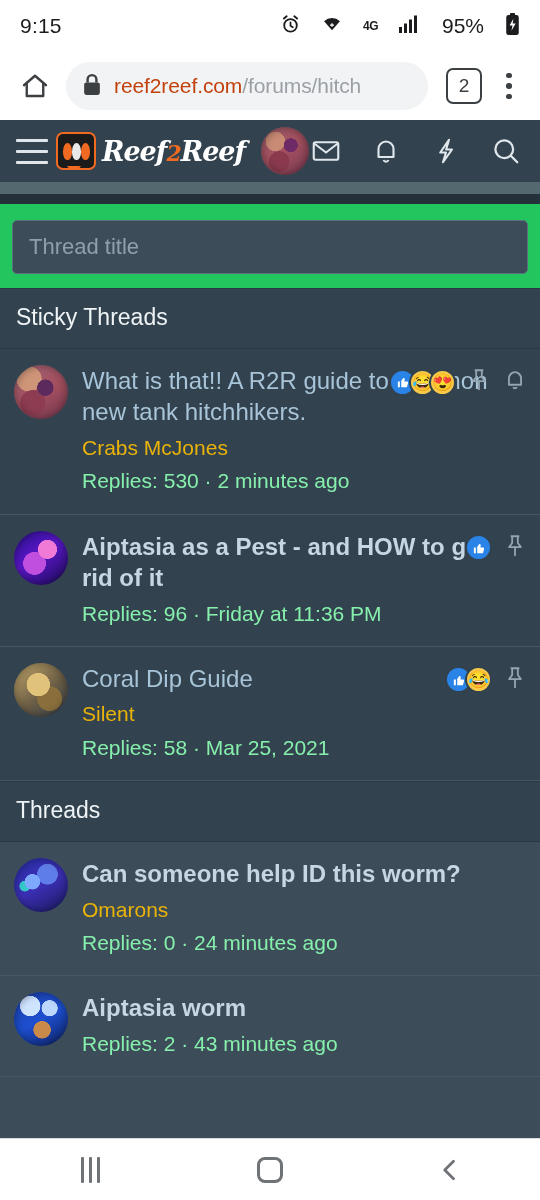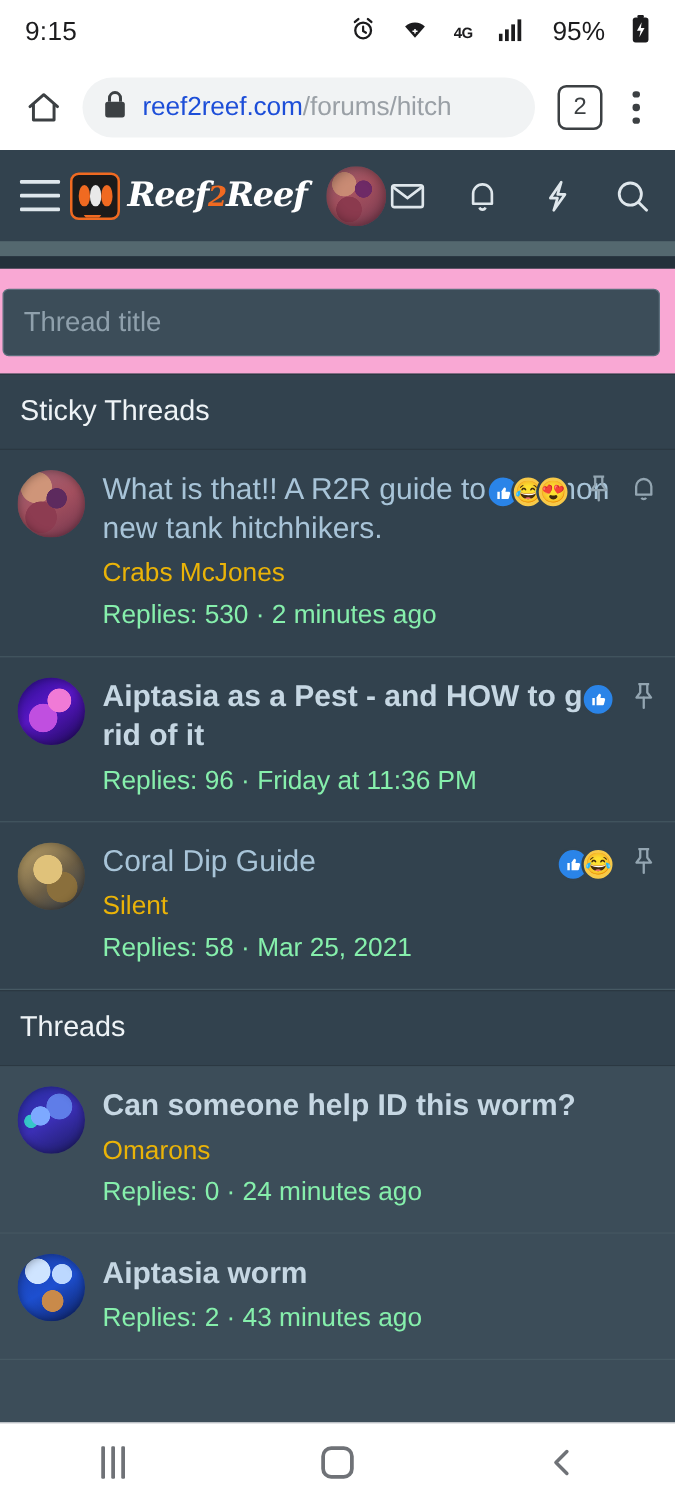--- a/index.html
+++ b/index.html
@@ -28,32 +28,32 @@
   .home-btn { width:42px; height:42px; display:flex; align-items:center; justify-content:center; flex:0 0 auto; }
   .omnibox {
     flex:1 1 auto; height:48px; background:#f1f3f4; border-radius:24px;
     display:flex; align-items:center; padding:0 16px; gap:12px; overflow:hidden;
     min-width:0;
   }
   .omni-text {
     font-size:21px; color:#9aa0a6; white-space:nowrap; overflow:hidden;
     letter-spacing:-.1px;
   }
-  .omni-text b { color:#1d4ed8; font-weight:400; }
+  .omni-text b { color:#c2410c; font-weight:400; }
   .tab-count {
     flex:0 0 auto; width:36px; height:36px; border:2.5px solid #3c4043; border-radius:7px;
     display:flex; align-items:center; justify-content:center;
     font-size:19px; color:#3c4043; margin-left:8px;
   }
   .kebab { flex:0 0 auto; width:34px; display:flex; flex-direction:column; align-items:center; gap:5px; }
   .kebab i { width:5.5px; height:5.5px; background:#3c4043; border-radius:50%; display:block; }
 
   
   .forum-header {
-    height:73px; background:#32424e;
+    height:62px; background:#32424e;
     display:flex; align-items:center; padding:0 16px; gap:0;
   }
   .hamburger { width:52px; display:flex; flex-direction:column; gap:8px; align-items:center; }
   .hamburger i { width:32px; height:3px; background:#dfe7ec; display:block; border-radius:1px; }
   .logo-wrap { display:flex; align-items:center; gap:6px; margin-left:8px; }
   .logo-badge {
     width:40px; height:38px; background:#1b1b1b; border:2px solid #f06a21;
     border-radius:7px; position:relative; display:flex; align-items:center; justify-content:center;
     overflow:hidden;
   }
@@ -79,21 +79,21 @@
     box-shadow:inset 0 0 10px rgba(0,0,0,.45);
   }
   .hdr-icons { margin-left:auto; display:flex; align-items:center; gap:26px; padding-right:4px; }
   .hdr-icons .hi { width:34px; height:34px; display:flex; align-items:center; justify-content:center; }
 
   
   .nav-strip { height:12px; background:#54686f; }
   .nav-strip-dark { height:10px; background:#24313b; }
 
   
-  .search-zone { background:#f9a8d4; padding:16px 12px 14px 2px; }
+  .search-zone { background:#22c55e; padding:16px 12px 14px 12px; }
   .search-box {
     height:54px; border:1px solid #5c6f7c; border-radius:5px;
     background:#3c4d59; display:flex; align-items:center; padding:0 16px;
   }
   .search-box span { font-size:22px; color:#8fa0ac; }
 
   
   .section-head {
     background:#32424e; padding:15px 16px 17px 16px;
     border-top:1px solid #2b3842; border-bottom:1px solid #2b3842;

